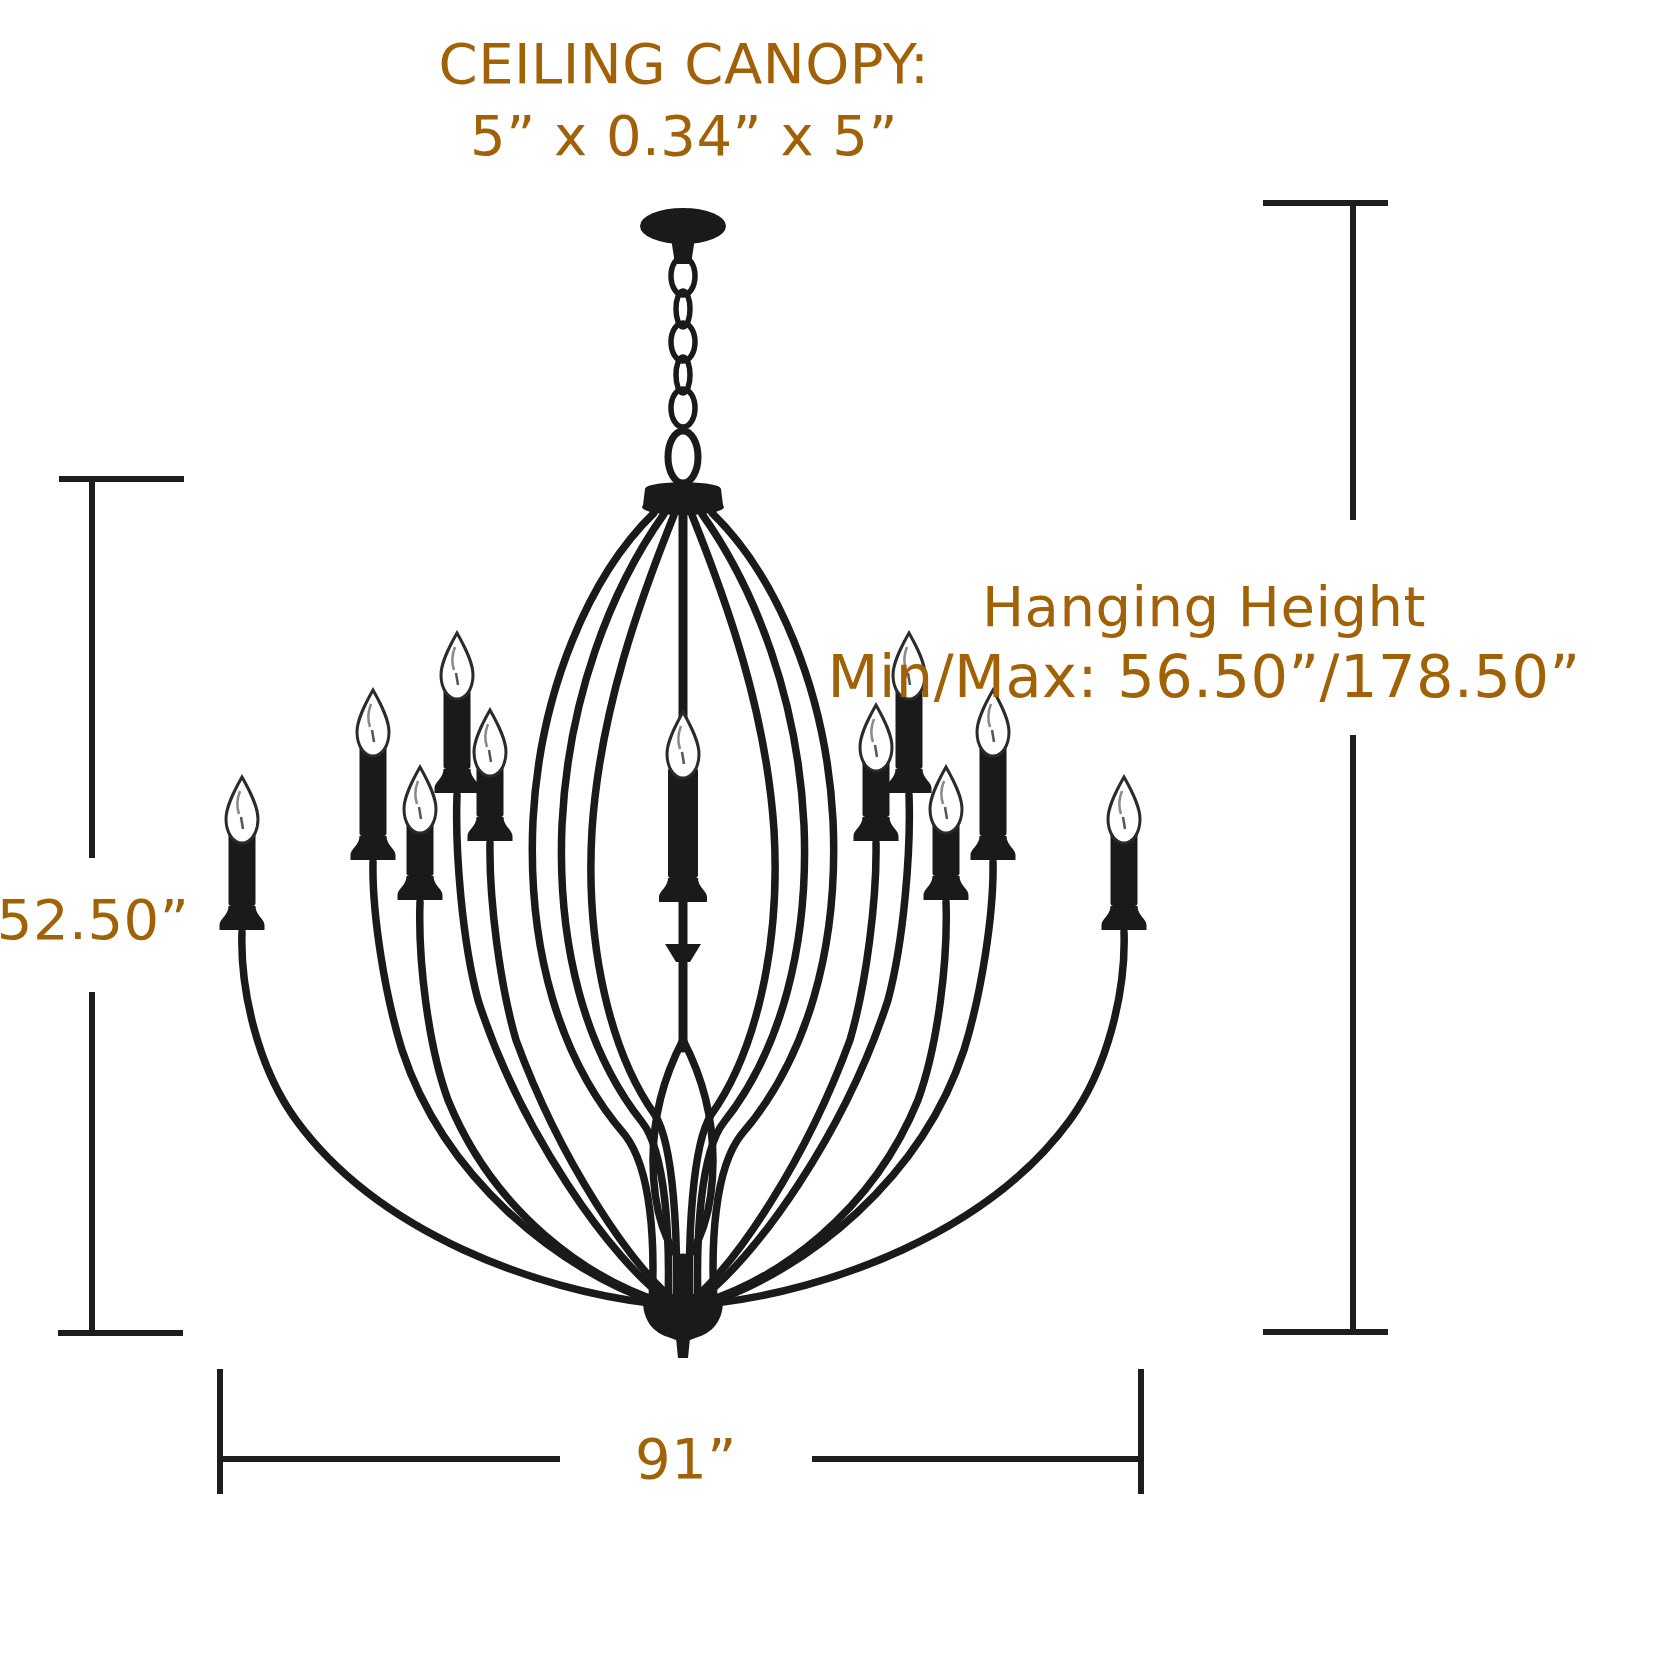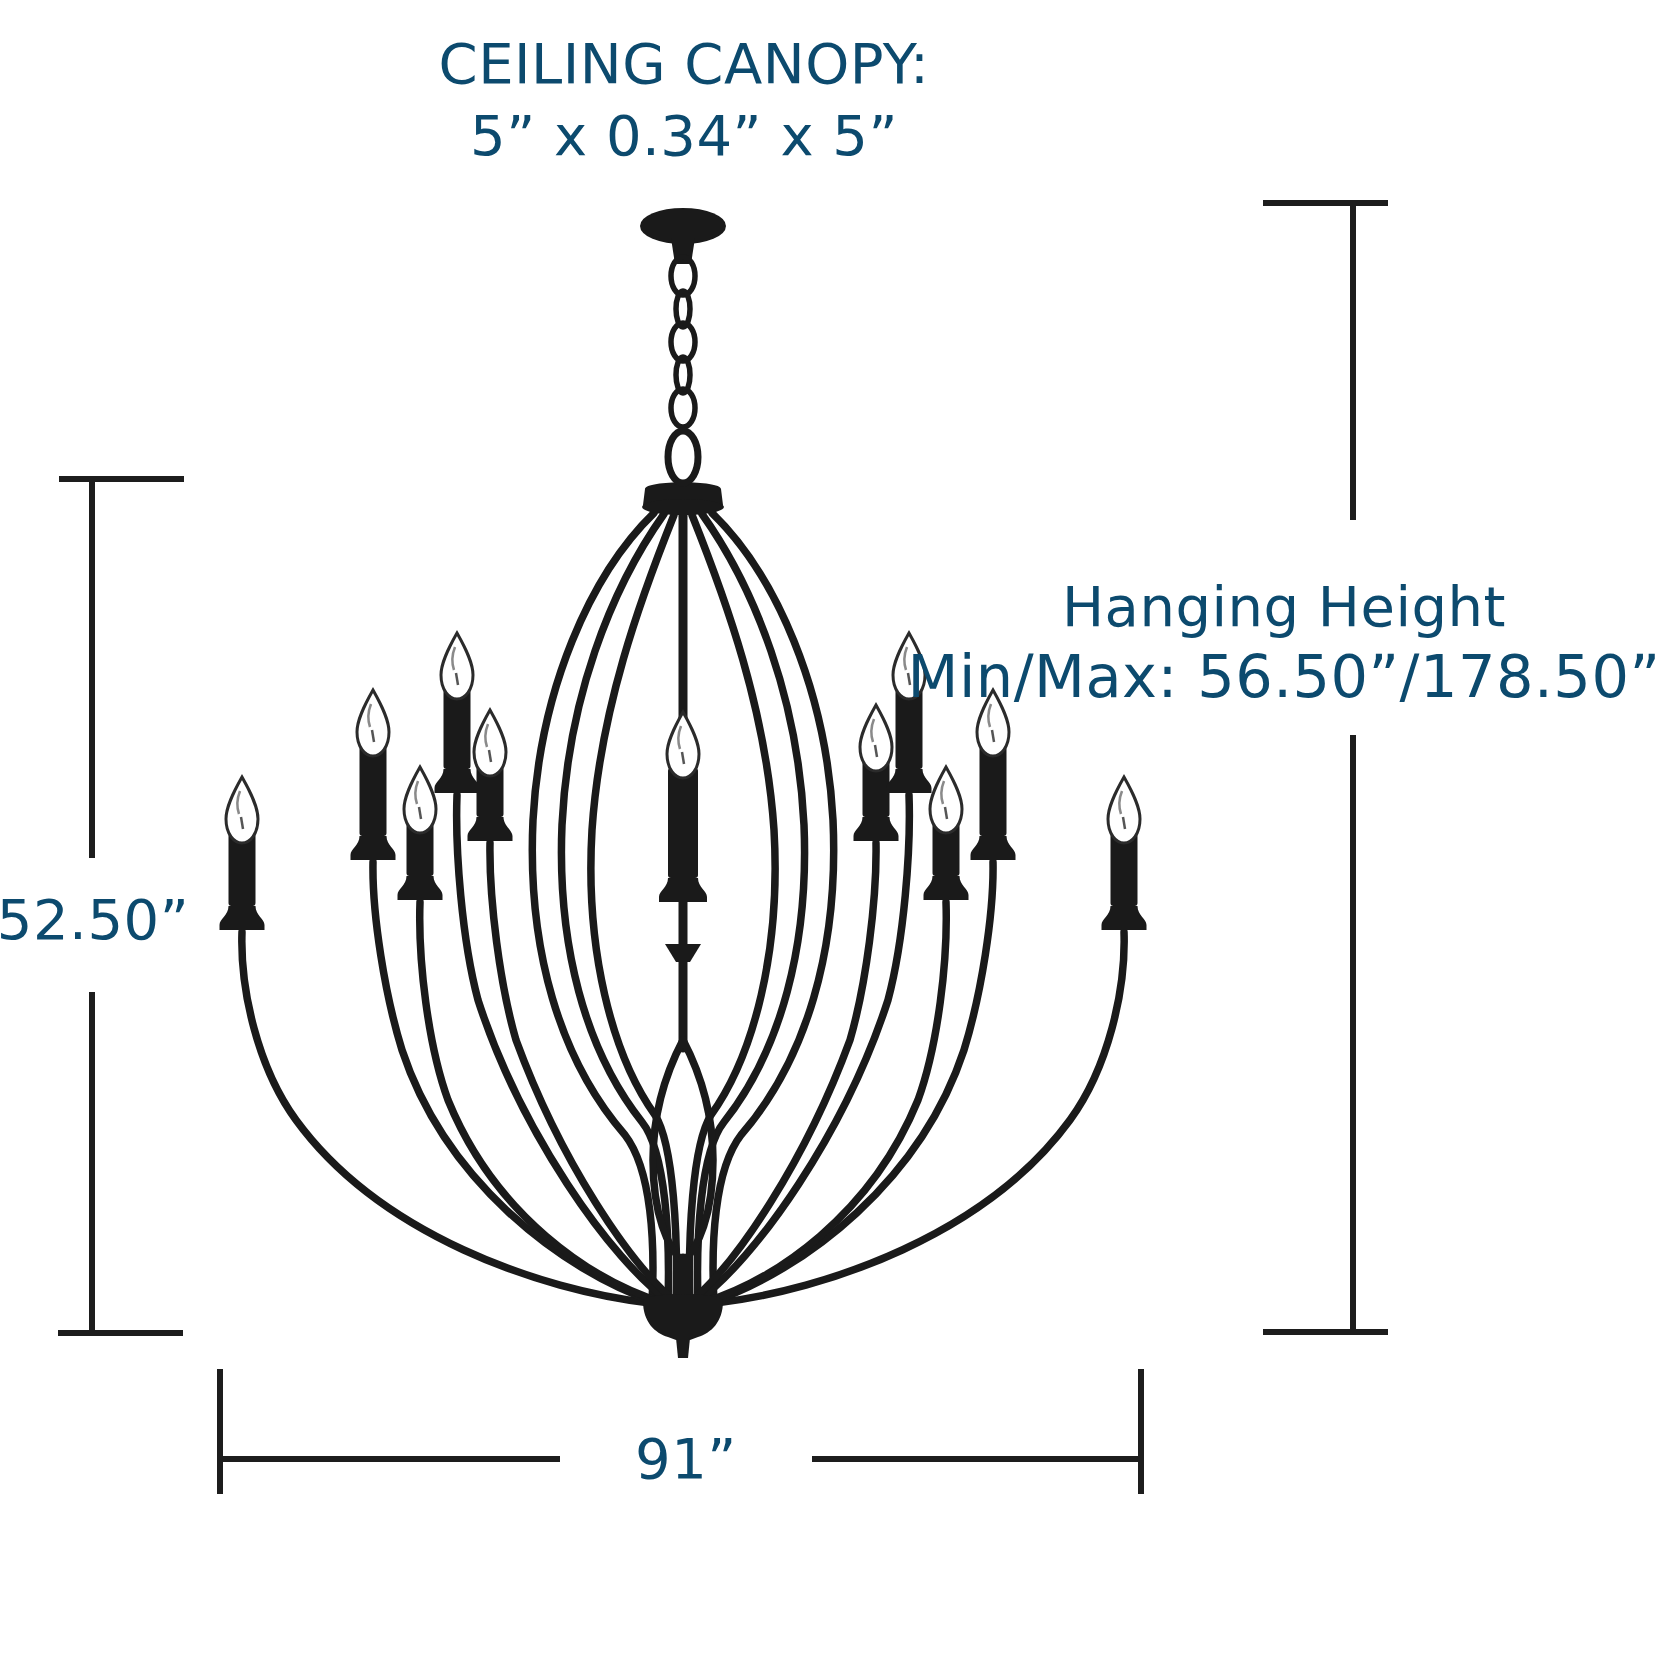--- a/index.html
+++ b/index.html
@@ -8,29 +8,29 @@
     width:1672px;height:1672px;
     background:#ffffff;
     font-family:"DejaVu Sans", sans-serif;
     color:#1d1d1d;
     overflow:hidden;
   }
   svg.art{position:absolute;left:0;top:0;width:1672px;height:1672px;}
   .label{
     position:absolute;
     white-space:nowrap;
-    color:#0c4a6e;
+    color:#a16207;
     font-size:56px;
     letter-spacing:0.5px;
     line-height:1;
   }
   .center-xy{transform:translate(-50%,-50%);}
   .center-x{transform:translateX(-50%);text-align:center;}
   .title-block{left:684px;top:28px;line-height:72px;}
-  .hanging-block{left:1284px;top:572px;line-height:70px;}
+  .hanging-block{left:1204px;top:572px;line-height:70px;}
   .hanging-block .line2{font-size:59px;}
   .height-label{left:93px;top:920px;}
   .width-label{left:686px;top:1459px;}
   .extends-label{left:687px;top:1612px;}
 </style>
 </head>
 <body>
 
 <div class="canvas">
 

